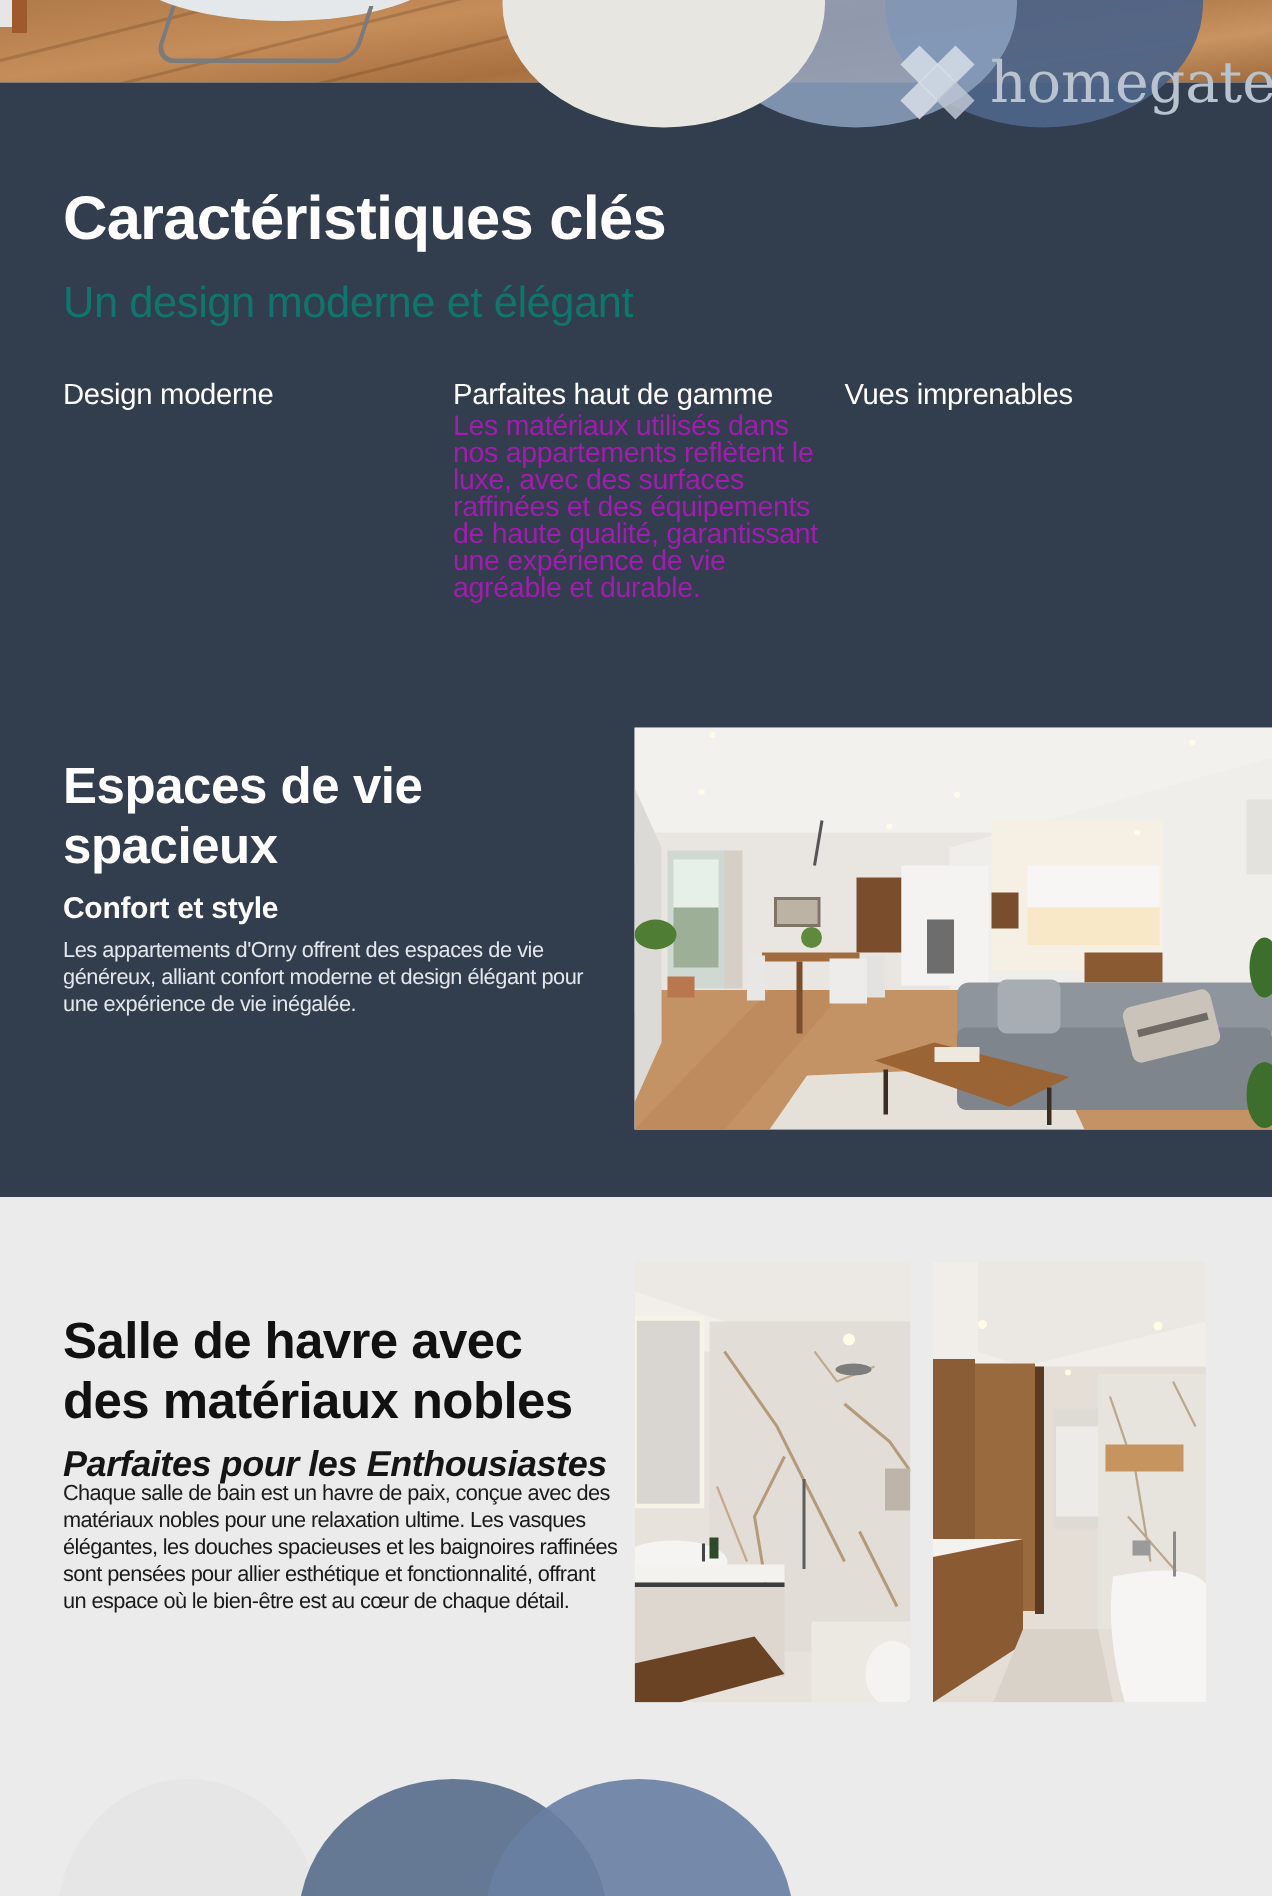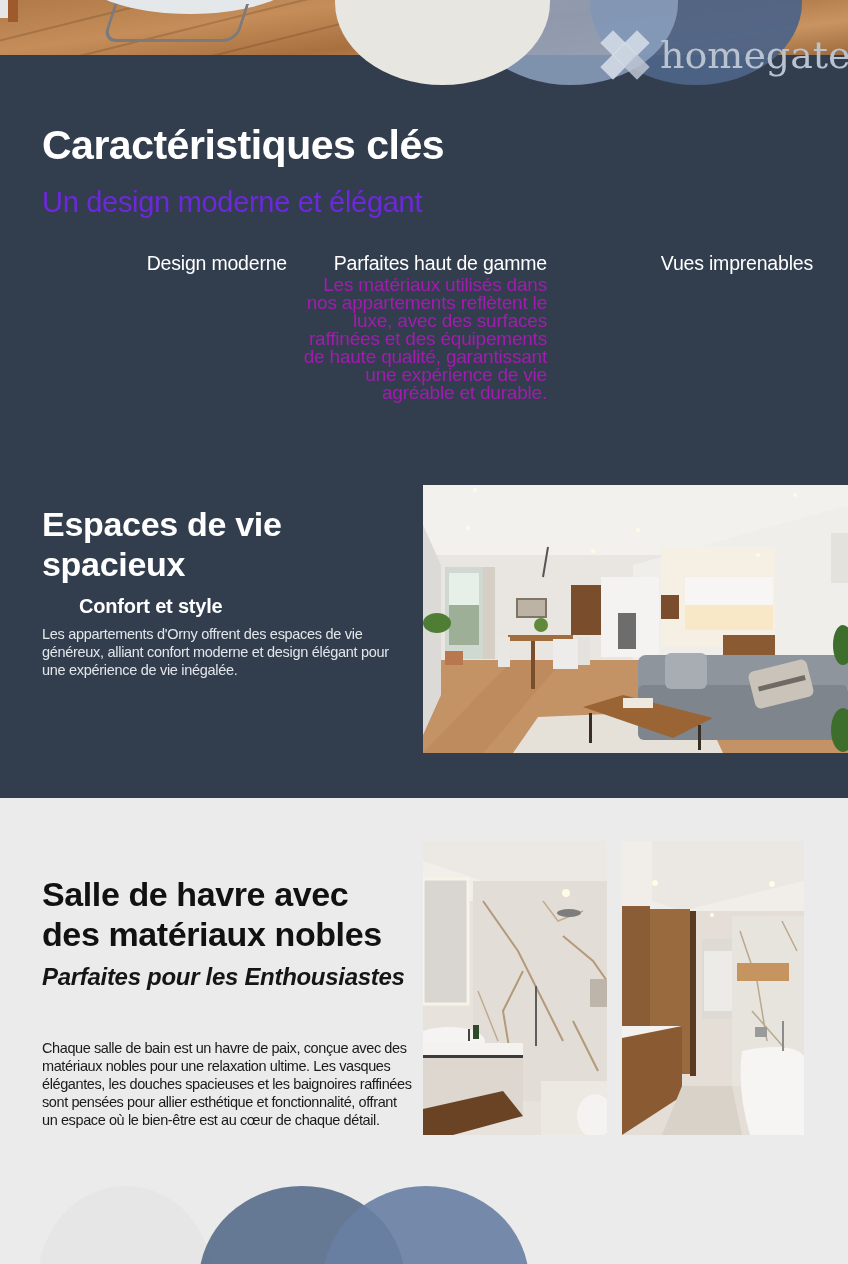--- a/index.html
+++ b/index.html
@@ -59,42 +59,42 @@
       font-size: 38px; color: #b9c2cf; letter-spacing: 0px; line-height: 1;
     }
 
     
     .h1 {
       position: absolute; left: 42px; top: 122px;
       font-size: 41px; font-weight: bold; color: #ffffff; letter-spacing: -0.5px;
     }
     .sub1 {
       position: absolute; left: 42px; top: 186px;
-      font-size: 29px; color: #6d28d9; font-weight: normal; letter-spacing: -0.3px;
+      font-size: 29px; color: #0f766e; font-weight: normal; letter-spacing: -0.3px;
     }
 
     .features { position: absolute; left: 42px; top: 252px; width: 800px; }
-    .feature { position: absolute; top: 0; width: 245px; text-align: right; }
+    .feature { position: absolute; top: 0; width: 245px; }
     .feature .f-title { font-size: 19.5px; color: #ffffff; line-height: 23px; font-weight: normal; letter-spacing: -0.2px; }
     .feature .f-body { font-size: 19px; color: #a21caf; line-height: 18px; letter-spacing: -0.2px; }
     .feature.f1 { left: 0; }
     .feature.f1 .f-body { margin-top: 23px; }
     .feature.f2 { left: 260px; }
     .feature.f2 .f-body { margin-top: 1px; }
     .feature.f3 { left: 521px; width: 250px; }
     .feature.f3 .f-body { margin-top: 23px; }
 
     
     .h2 {
       position: absolute; left: 42px; top: 504px; width: 340px;
       font-size: 34px; color: #ffffff; line-height: 40px; letter-spacing: -0.3px;
     }
     .sub2 {
       position: absolute; left: 42px; top: 595px;
-      font-size: 20px; color: #ffffff; letter-spacing: -0.2px; margin-left: 37px;
+      font-size: 20px; color: #ffffff; letter-spacing: -0.2px;
     }
     .body2 {
       position: absolute; left: 42px; top: 625px; width: 360px;
       font-size: 14.5px; color: #e3e6ea; line-height: 18px; letter-spacing: -0.3px;
     }
 
     .living-img {
       position: absolute; left: 423px; top: 430px; width: 425px; height: 268px; overflow: hidden;
       background: #f2f0ed;
     }
@@ -102,21 +102,21 @@
     
     .h3 {
       position: absolute; left: 42px; top: 874px; width: 370px;
       font-size: 34px; color: #111111; line-height: 40px; letter-spacing: -0.4px;
     }
     .sub3 {
       position: absolute; left: 42px; top: 963px;
       font-size: 24px; color: #151515; letter-spacing: -0.3px; font-style: italic;
     }
     .body3 {
-      position: absolute; left: 42px; top: 1039px; width: 370px;
+      position: absolute; left: 42px; top: 987px; width: 370px;
       font-size: 14.5px; color: #1a1a1a; line-height: 18px; letter-spacing: -0.4px;
     }
 
     .bath-img { position: absolute; top: 841px; height: 294px; overflow: hidden; }
     .bath1 { left: 423px; width: 184px; }
     .bath2 { left: 622px; width: 182px; }
 
     
     .bc1 { left: 38px; top: 1186px; width: 175px; height: 190px; background: #e6e6e6; }
     .bc2 { left: 199px; top: 1186px; width: 206px; height: 190px; background: rgba(90,111,140,0.92); }

